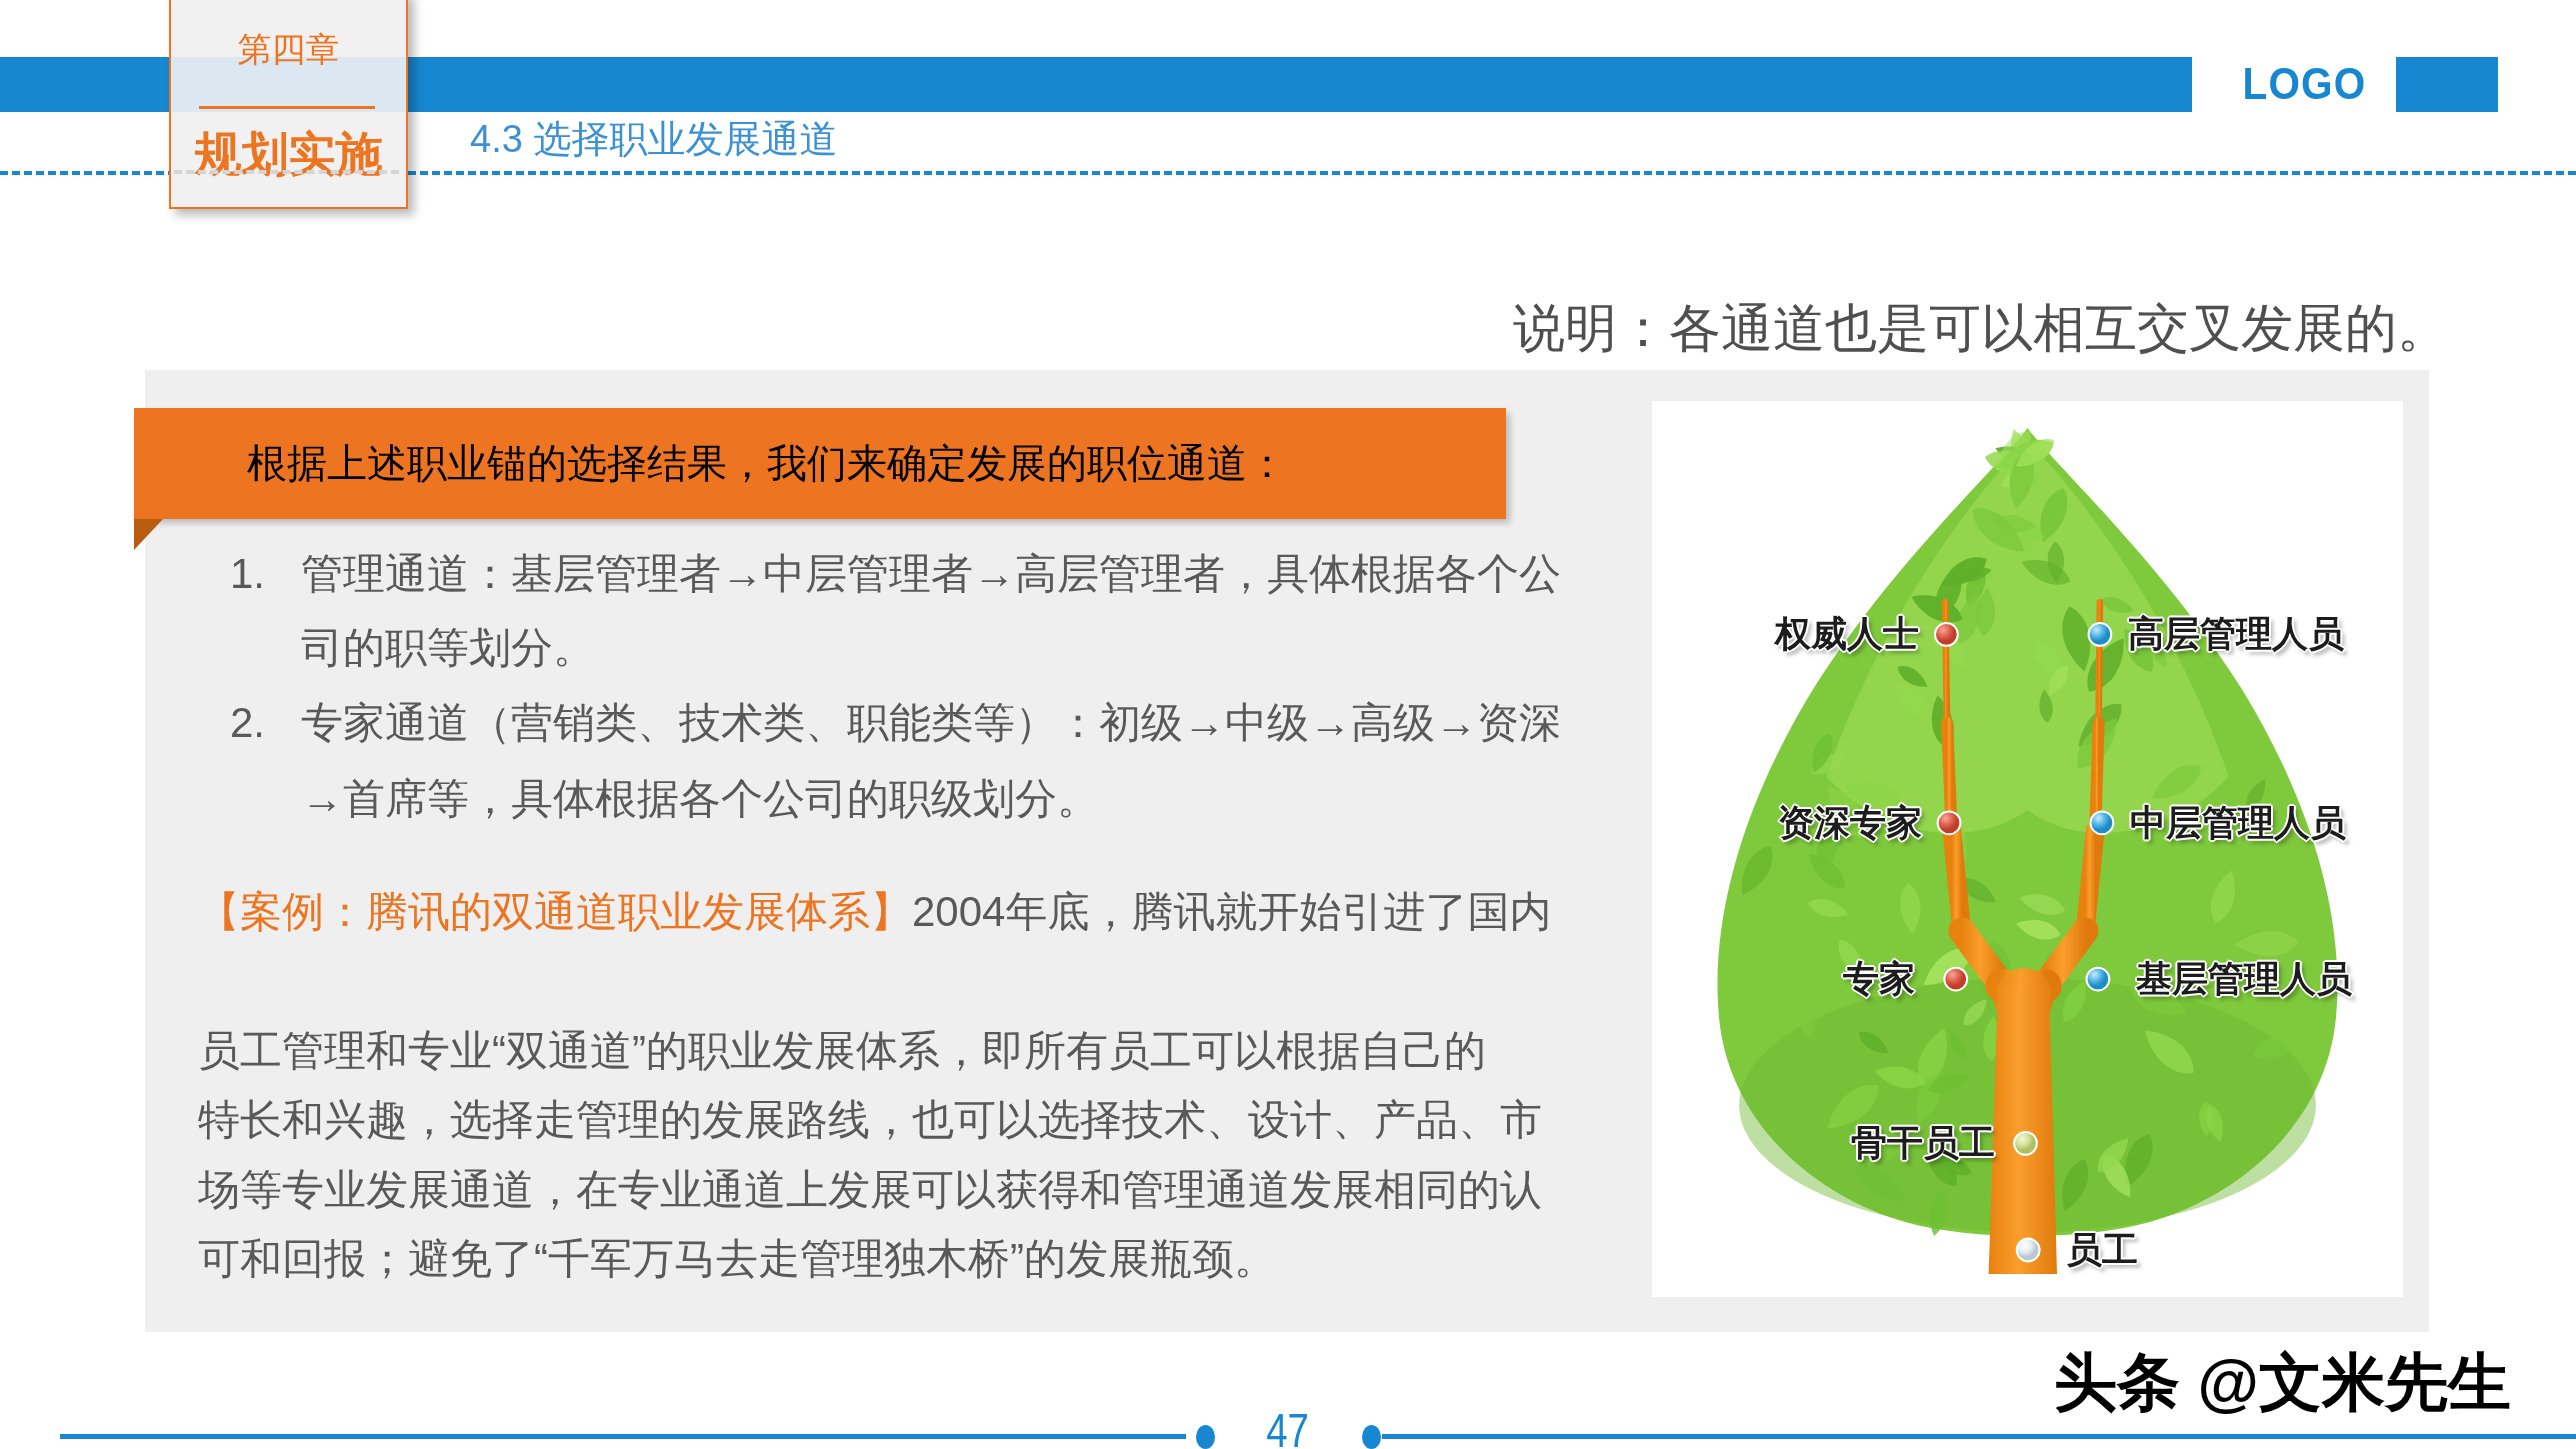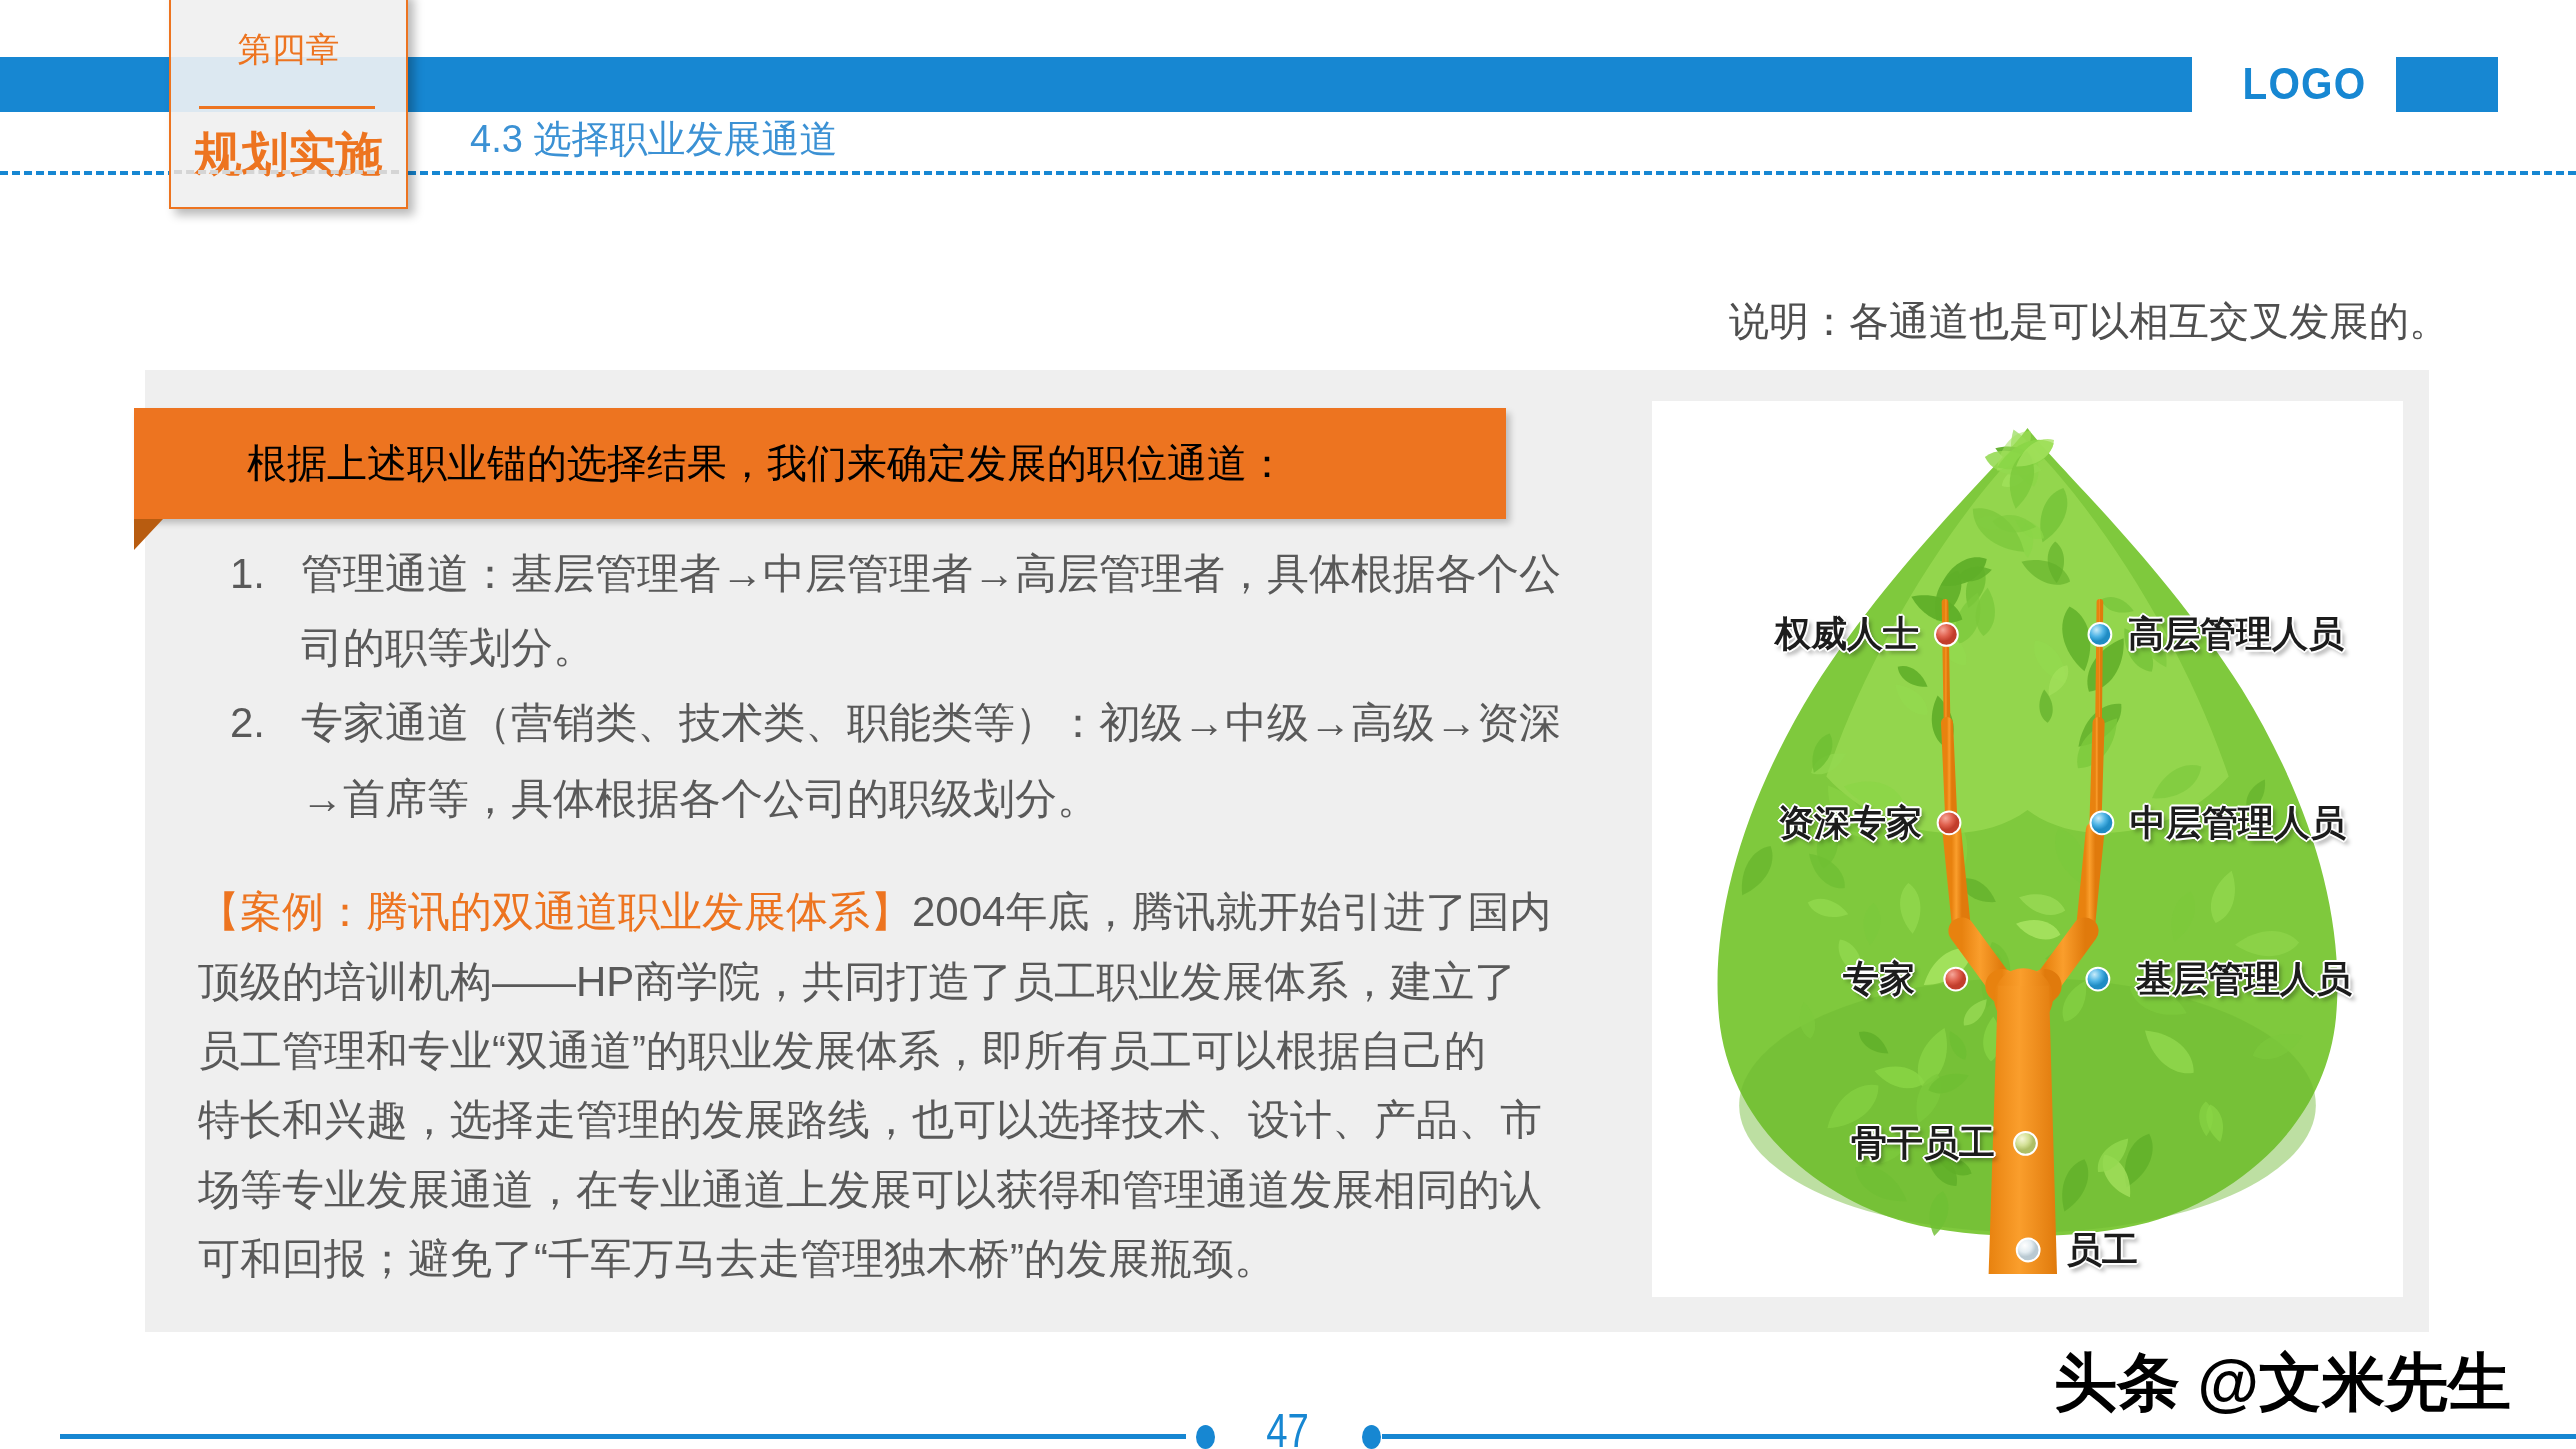--- a/index.html
+++ b/index.html
@@ -25,21 +25,21 @@
   .chapter-tag{position:absolute;left:0;top:35px;width:100%;text-align:center;
                font-size:34px;color:#ed7420;}
   .chapter-divider{position:absolute;left:28px;top:114px;width:176px;height:3.4px;background:#ed7420;}
   .chapter-title{position:absolute;left:0;top:131px;width:100%;text-align:center;
                  font-size:47px;font-weight:bold;color:#ed7420;font-family:Liberation Serif, serif;}
   .chapter-dashes{position:absolute;left:2.7px;top:178px;width:225px;height:0;
                   border-top:4px dashed #d5d5d5;}
 
   
   .section-title{position:absolute;left:470px;top:114px;font-size:38px;color:#3b91d4;z-index:2;}
-  .note{position:absolute;right:127px;top:294px;font-size:40px;color:#4f4f4f;z-index:2;}
+  .note{position:absolute;right:127px;top:294px;font-size:52px;color:#4f4f4f;z-index:2;}
 
   
   .panel{position:absolute;left:145px;top:370px;width:2284px;height:962px;background:#efefef;z-index:2;}
 
   
   .banner{position:absolute;left:134px;top:408px;width:1372px;height:111px;background:#ed7420;z-index:6;
           box-shadow:4px 4.7px 6.7px rgba(0,0,0,.22);}
   .banner-label{position:absolute;left:113px;top:0;width:1254px;height:111px;line-height:111px;
                 font-size:40px;color:#000000;white-space:nowrap;}
   .banner-fold{position:absolute;left:134px;top:519px;width:0;height:0;z-index:6;
@@ -110,21 +110,20 @@
   <div class="t num1">1.</div>
   <div class="t l1a">管理通道：基层管理者→中层管理者→高层管理者，具体根据各个公</div>
   <div class="t l1b">司的职等划分。</div>
   <div class="t num2">2.</div>
   <div class="t l2a">专家通道（营销类、技术类、职能类等）：初级→中级→高级→资深</div>
   <div class="t l2b">→首席等，具体根据各个公司的职级划分。</div>
 
   <div class="t c0">
     <span class="case-highlight">【案例：腾讯的双通道职业发展体系】</span><span>2004年底，腾讯就开始引进了国内</span>
   </div>
-  <div class="t c1">顶级的培训机构——HP商学院，共同打造了员工职业发展体系，建立了</div>
   <div class="t c2">员工管理和专业“双通道”的职业发展体系，即所有员工可以根据自己的</div>
   <div class="t c3">特长和兴趣，选择走管理的发展路线，也可以选择技术、设计、产品、市</div>
   <div class="t c4">场等专业发展通道，在专业通道上发展可以获得和管理通道发展相同的认</div>
   <div class="t c5">可和回报；避免了“千军万马去走管理独木桥”的发展瓶颈。</div>
 
   <div class="image-box">
     <svg id="tree-svg" width="751" height="896" viewBox="0 0 1120 1336">
       <defs>
         <radialGradient id="gRed" cx="35%" cy="30%">
             <stop offset="0%" stop-color="#f6a79a"></stop>

